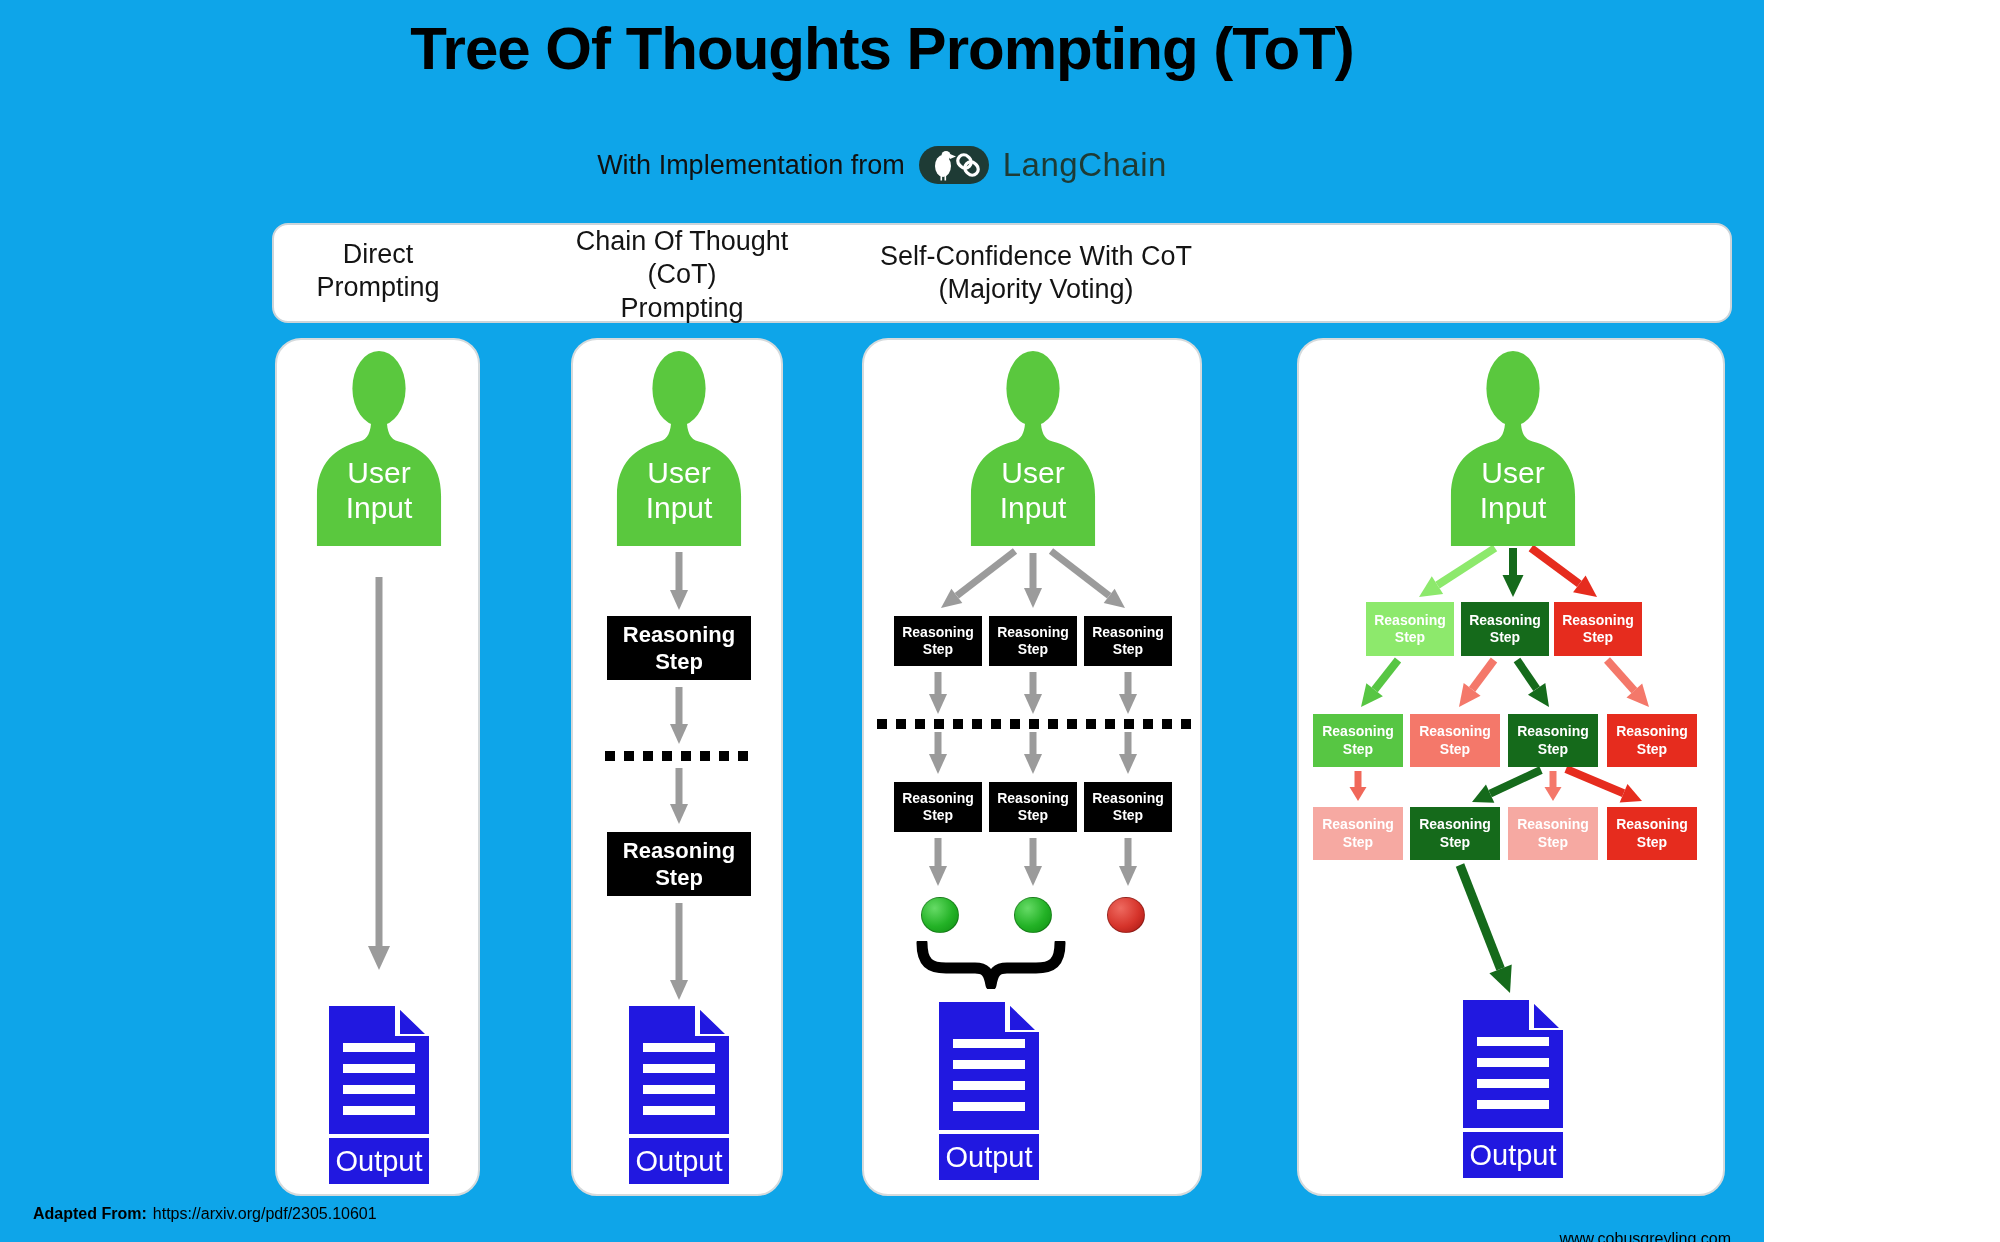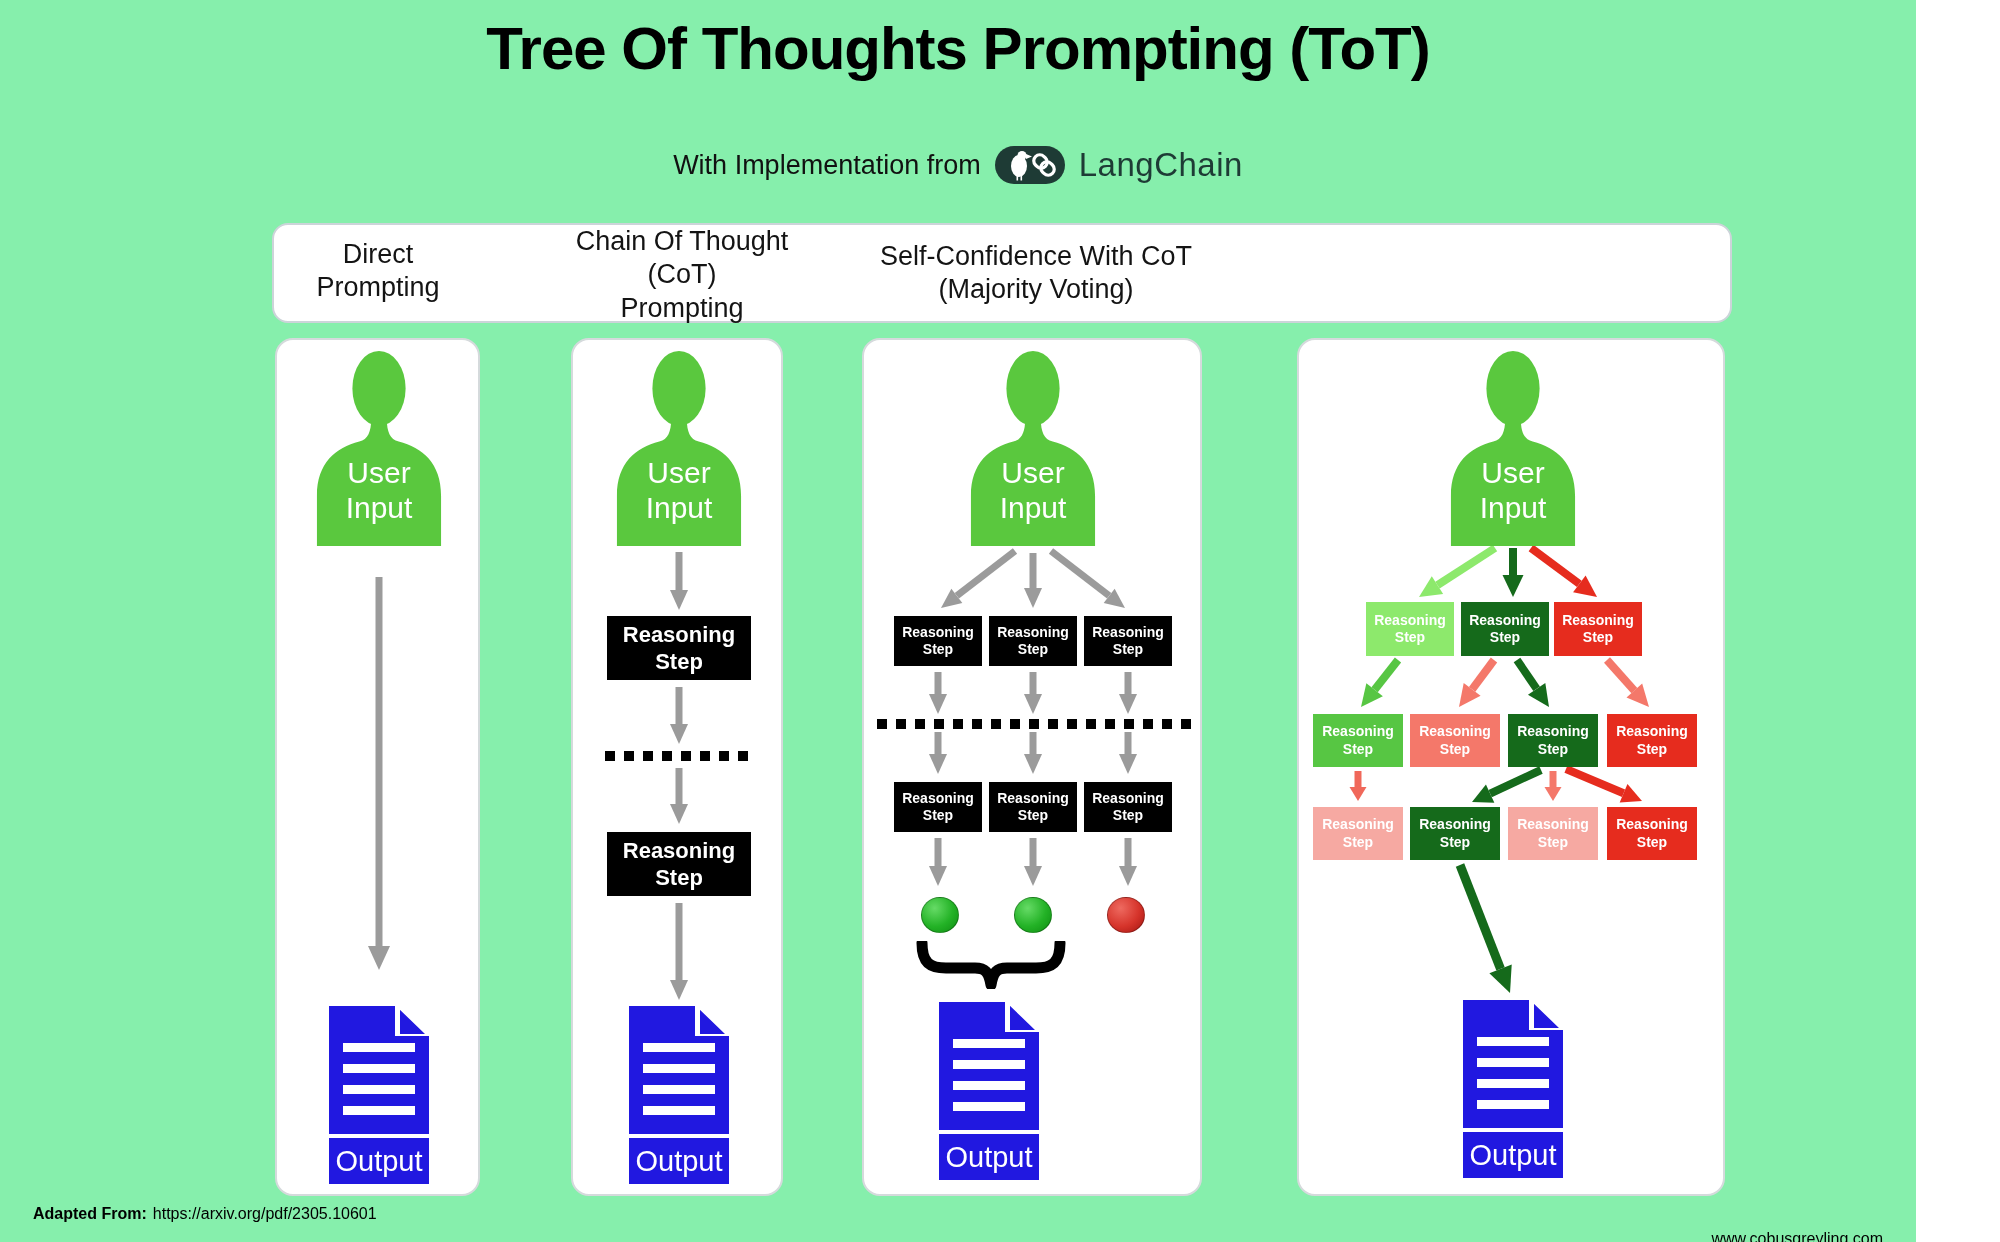--- a/index.html
+++ b/index.html
@@ -1,33 +1,33 @@
 <!DOCTYPE html>
 <html style="--c-gray: #9b9b9b; --c-black: #000000; --c-userGreen: #5ac83e; --c-docBlue: #2118e0; --c-brandTeal: #1e3b35; --c-lightGreen: #8de96c; --c-midGreen: #57c643; --c-darkGreen: #156a1b; --c-red: #e62c1e; --c-salmon: #f4786a; --c-salmonRed: #f0685a; --c-pink: #f6a9a2; --c-voteGreen: #23b226; --c-voteRed: #d6342b;"><head>
 <meta charset="utf-8">
 <style>
   html,body { margin:0; padding:0; background:#ffffff; }
   body { font-family:"Liberation Sans", sans-serif; color:#111; }
-  .page { position:relative; width:1916px; height:1242px; background:#86efac; overflow:hidden; }
+  .page { position:relative; width:1764px; height:1242px; background:#0ea5e9; overflow:hidden; }
 
   .page-title { position:absolute; left:0; top:14px; width:100%; text-align:center;
     font-size:60px; font-weight:bold; letter-spacing:-1px; color:#000; }
 
   .subtitle-row { position:absolute; left:0; top:140px; width:100%; height:50px;
     display:flex; align-items:center; justify-content:center; gap:14px; }
   .subtitle-prefix { font-size:27px; color:#111; }
   .brand-text { font-size:33px; font-weight:normal; color:var(--c-brandTeal); letter-spacing:0.5px; }
 
   .hdr-box { position:absolute; left:272px; top:223px; width:1460px; height:100px;
     border:2px solid #ccd4d9; border-radius:16px; background:#fff; box-sizing:border-box; }
   .col-title { position:absolute; transform:translateX(-50%); text-align:center;
     font-size:27px; line-height:1.24; color:#141414; white-space:pre-line; }
 
   .panel { position:absolute; top:338px; height:858px; background:#fff;
-    border:2px solid #d5dadc; border-radius:18px; box-sizing:border-box; }
+    border:2px solid #d5dadc; border-radius:26px; box-sizing:border-box; }
 
   .arrows { position:absolute; left:0; top:0; overflow:visible; }
 
   .figure { position:absolute; width:138px; height:197px; }
   .figure svg { position:absolute; left:0; top:0; }
   .figure-label { position:absolute; left:0; right:0; top:106px; text-align:center;
     color:#fff; font-size:30px; line-height:1.18; font-weight:500; white-space:pre-line; }
 
   .stepbox { position:absolute; display:flex; align-items:center; justify-content:center;
     text-align:center; color:#fff; font-weight:bold; white-space:pre-line; line-height:1.25; }

